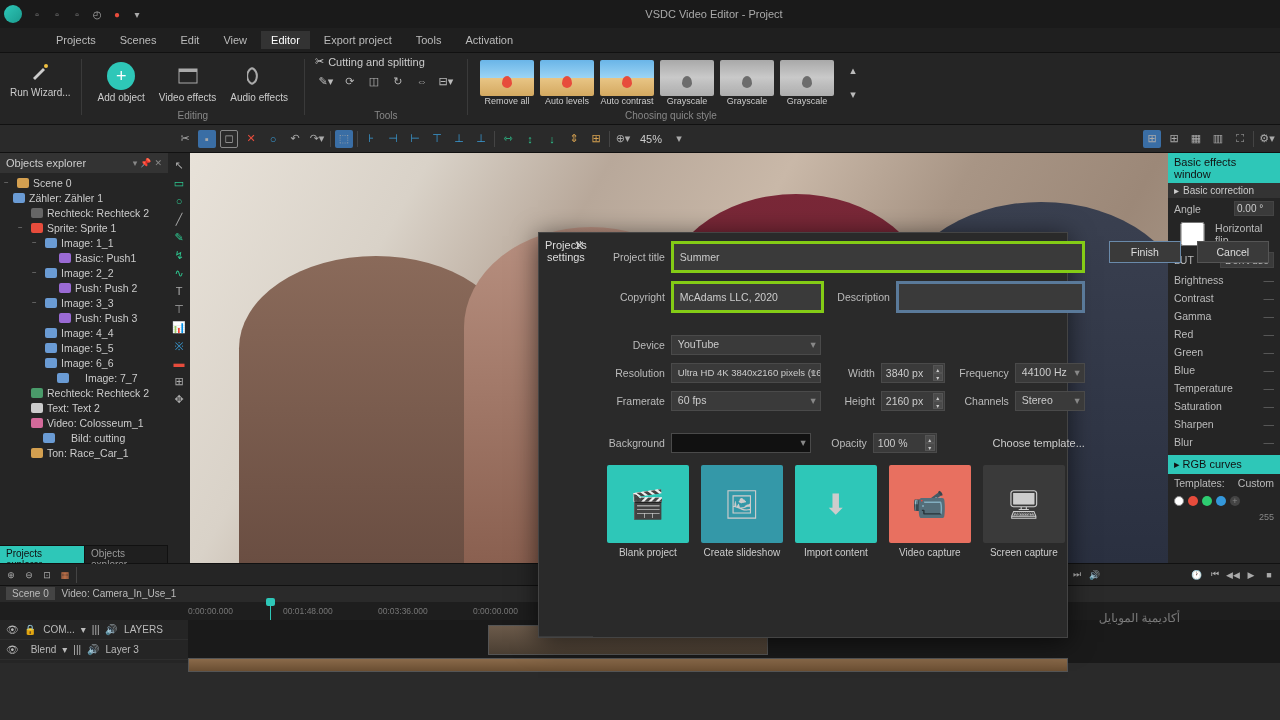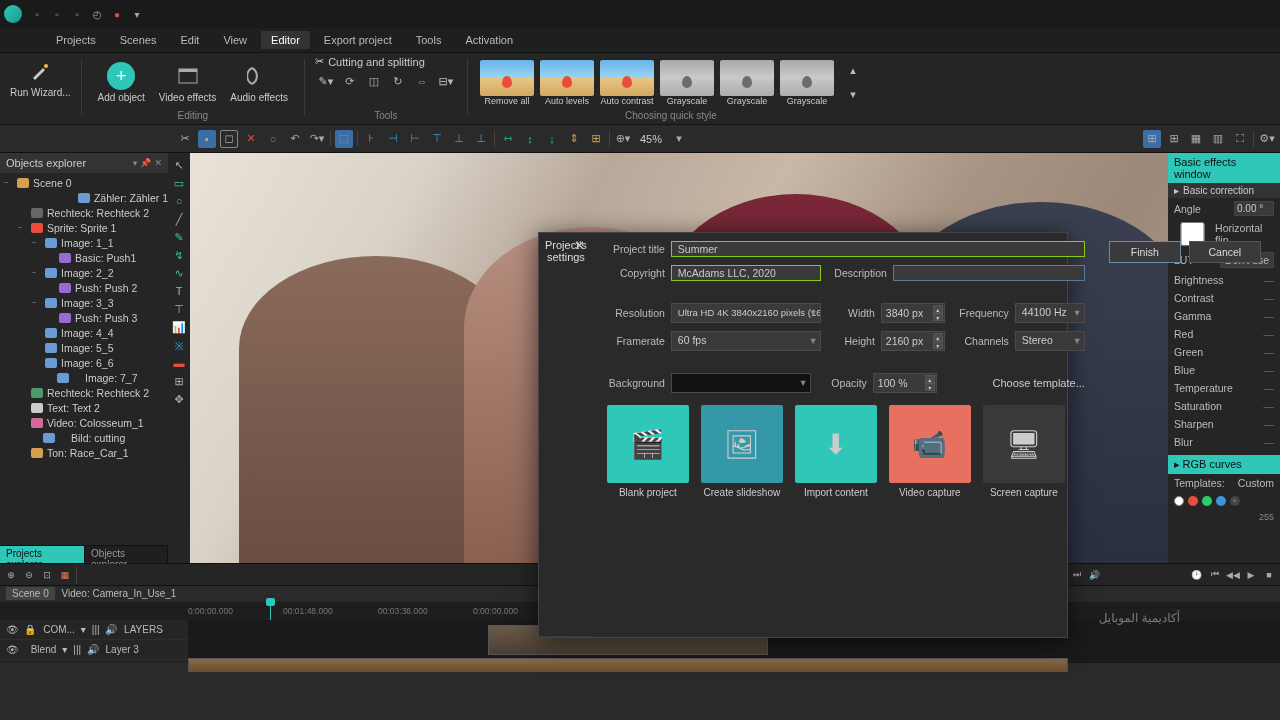--- a/index.html
+++ b/index.html
@@ -61,51 +61,52 @@
 .tl-content { flex: 1; position: relative; background: #1a1a1a; }
 .tl-clip { position: absolute; height: 30px; top: 5px; background: linear-gradient(#6b5a4a, #4a3e32); border: 1px solid #555; }
 .playhead { position: absolute; width: 1px; background: #2ec7b8; top: 0; bottom: 0; }
 .playhead::before { content: ""; position: absolute; top: -4px; left: -4px; width: 9px; height: 8px; background: #2ec7b8; border-radius: 2px; }
 .dialog { position: absolute; left: 538px; top: 232px; width: 530px; height: 406px; background: #2a2a2a; border: 1px solid #444; box-shadow: 0 4px 24px rgba(0,0,0,0.6); z-index: 50; display: flex; flex-direction: row; }
 .dialog-title { text-align: center; padding: 6px; font-size: 11px; color: #ddd; position: relative; border-bottom: 1px solid #3a3a3a; }
 .dialog-close { position: absolute; right: 8px; top: 5px; color: #ccc; cursor: pointer; font-size: 13px; }
 .dialog-body { flex: 1; padding: 8px 12px; display: flex; flex-direction: column; gap: 8px; }
 .drow { display: flex; align-items: center; gap: 6px; }
 .dlabel { width: 60px; text-align: right; color: #bbb; font-size: 10.5px; }
-.dinput { flex: 1; background: #3a3a3a; border: 1px solid #84cc16; color: #ccc; padding: 3px 6px; font-size: 10.5px; height: 16px; }
+.dinput { flex: 1; background: #3a3a3a; border: 3px solid #84cc16; color: #ccc; padding: 3px 6px; font-size: 10.5px; height: 32px; }
 .dselect { flex: 1; background: #3a3a3a; border: 1px solid #4a4a4a; color: #ccc; padding: 2px 6px; font-size: 10.5px; height: 20px; position: relative; }
 .dselect::after { content: "▾"; position: absolute; right: 4px; top: 2px; color: #888; }
 .spinbox { width: 64px; background: #3a3a3a; border: 1px solid #4a4a4a; color: #ccc; padding: 3px 4px; font-size: 10.5px; height: 20px; position: relative; }
 .spinbox .spins { position: absolute; right: 1px; top: 1px; display: flex; flex-direction: column; }
 .spinbox .spins span { width: 10px; height: 8px; background: #4a4a4a; font-size: 6px; text-align: center; line-height: 8px; border: 1px solid #555; }
 .templates { display: flex; gap: 12px; padding: 4px 2px; align-items: flex-start; }
 .tpl { display: flex; flex-direction: column; align-items: center; gap: 4px; cursor: pointer; }
 .tpl-box { width: 82px; height: 78px; border-radius: 2px; display: flex; align-items: center; justify-content: center; }
 .tpl-label { font-size: 10px; color: #ccc; }
-.dialog-footer { display: flex; justify-content: flex-end; gap: 8px; padding: 8px 12px; }
+.dialog-footer { display: flex; justify-content: flex-end; gap: 16px; padding: 8px 12px; }
 .dbtn { width: 72px; height: 22px; background: #3a3a3a; border: 1px solid #555; color: #ddd; font-size: 10.5px; cursor: pointer; display: flex; align-items: center; justify-content: center; }
 .rgb-dots { display: flex; gap: 4px; padding: 4px 6px; }
 .rgb-dot { width: 10px; height: 10px; border-radius: 50%; }
 .watermark { position: absolute; right: 100px; bottom: 95px; font-size: 12px; color: rgba(255,255,255,0.4); z-index: 60; }
 .cal-icon { width: 16px; height: 16px; background: #d4a050; border-radius: 2px; display: flex; align-items: center; justify-content: center; font-size: 8px; color: #333; }
 svg { display: block; }
 </style>
 </head>
 <body>
 
 <div class="titlebar">
   <div class="logo"></div>
   <div class="titlebar-icons">
     <span>▫</span>
     <span>▫</span>
     <span>▫</span>
     <span>◴</span>
     <span style="color:#e74c3c">●</span>
     <span>▾</span>
   </div>
+  <div class="titlebar-title">VSDC Video Editor - Project</div>
 </div>
 
 <div class="menubar">
   <span>Projects</span>
   <span>Scenes</span>
   <span>Edit</span>
   <span>View</span>
   <span class="active">Editor</span>
   <span>Export project</span>
   <span>Tools</span>
@@ -250,21 +251,21 @@
           <span>📌</span>
           <span>✕</span>
         </div>
     </div>
     <div class="tree" id="tree">
         <div class="tree-row" style="padding-left: 4px;">
           <span class="exp">−</span>
           <span class="ticn" style="background:#d4a050;border-radius:2px"></span>
           <span>Scene 0</span>
         </div>
-        <div class="tree-row" style="padding-left: 0; justify-content: flex-end;">
+        <div class="tree-row" style="padding-left: 0;">
           <span class="exp"></span>
           <span class="ticn" style="background:#6a9bd4;border-radius:2px"></span>
           <span>Zähler: Zähler 1</span>
         </div>
         <div class="tree-row" style="padding-left: 18px;">
           <span class="exp"></span>
           <span class="ticn" style="background:#666;border-radius:2px"></span>
           <span>Rechteck: Rechteck 2</span>
         </div>
         <div class="tree-row" style="padding-left: 18px;">
@@ -536,20 +537,24 @@
       <input class="dinput" value="Summer" style="">
     </div>
     <div class="drow">
       <span class="dlabel">Copyright</span>
       <input class="dinput" style="flex: 0 0 150px;" value="McAdams LLC, 2020">
       <span class="dlabel">Description</span>
       <input class="dinput" style="border-color: rgb(90, 122, 154);" value="">
     </div>
     <div style="height:6px"></div>
     <div class="drow">
+      <span class="dlabel">Device</span>
+      <div class="dselect" style="flex:0 0 150px"><span>YouTube</span></div>
+    </div>
+    <div class="drow">
       <span class="dlabel">Resolution</span>
       <div class="dselect" style="flex:0 0 150px;overflow:hidden;white-space:nowrap"><span style="font-size:9.5px">Ultra HD 4K 3840x2160 pixels (16:9)</span></div>
       <span class="dlabel" style="width:48px">Width</span>
       <div class="spinbox"><span>3840 px</span><div class="spins">
             <span>▴</span>
             <span>▾</span>
           </div></div>
       <span class="dlabel" style="width:58px">Frequency</span>
       <div class="dselect" style="flex:0 0 70px"><span>44100 Hz</span></div>
     </div>

